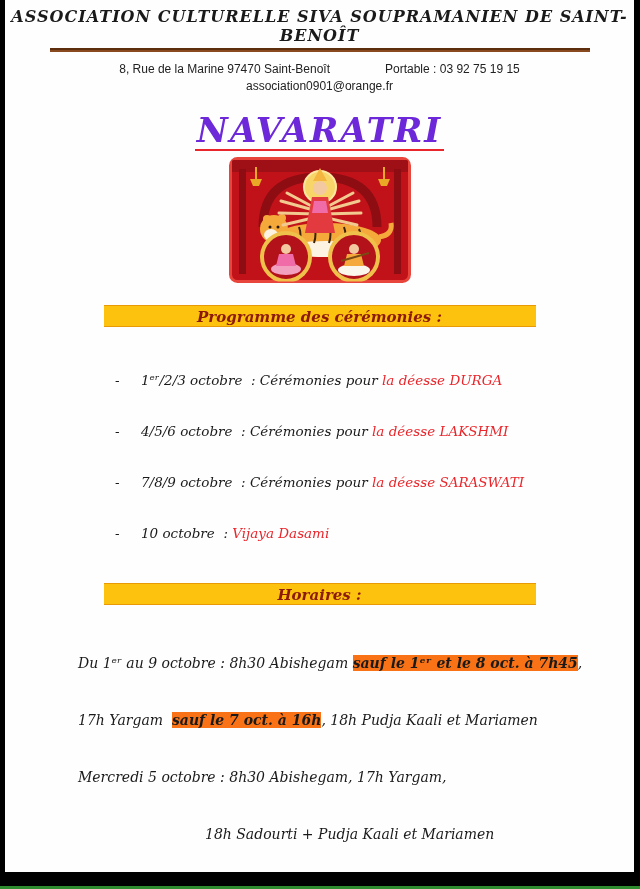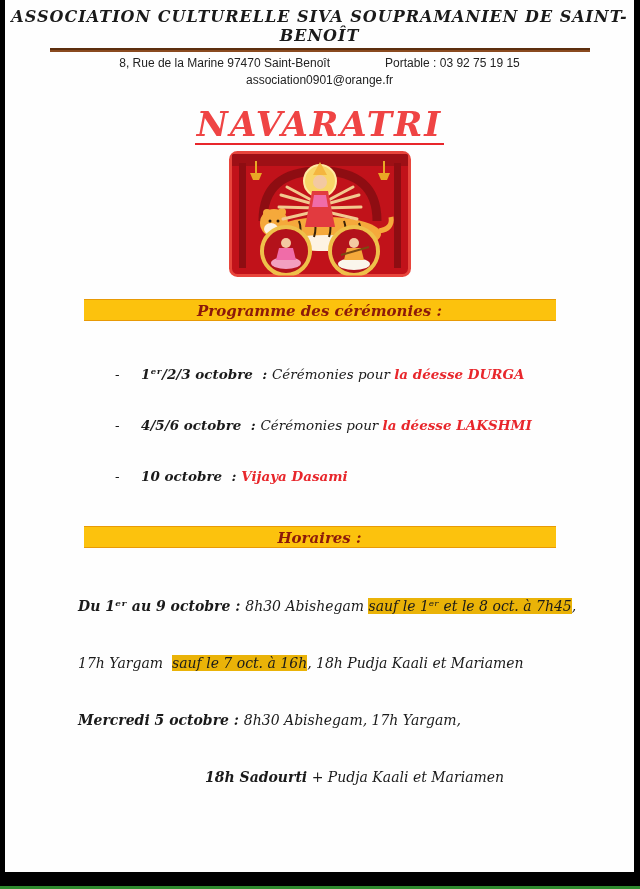--- a/index.html
+++ b/index.html
@@ -2,43 +2,43 @@
 <html><head>
 <meta charset="utf-8">
 <style>
   * { margin:0; padding:0; box-sizing:border-box; }
   html,body { width:640px; height:889px; }
   body { position:relative; background:#000; overflow:hidden;
          font-family:"DejaVu Serif","DejaVu Sans",serif; }
   .page { position:absolute; left:5px; top:0; right:6px; bottom:17px;
           background:#fefefe; overflow:hidden; padding-top:7px; color:#1a1a1a; }
   .green-strip { position:absolute; left:0; right:0; bottom:0; height:3px; background:#2e8b2e; }
-  .b { font-weight:700; }
+  .b { font-weight:400; }
   .red { color:#e8262b; }
-  .hl { background:#eab308; font-weight:400; }
+  .hl { background:#f97316; font-weight:700; }
 
   .org { text-align:center; font-style:italic; font-weight:700; font-size:16px;
          letter-spacing:1px; }
   .rule { width:540px; height:3px; margin:3px auto 0;
           border-top:2px solid #5c2e0e; border-bottom:2px solid #8a4a1f; }
-  .contact { display:flex; justify-content:center; gap:55px; margin-top:4px;
+  .contact { display:flex; justify-content:center; gap:55px; margin-top:10px;
              font-family:"Liberation Sans","DejaVu Sans",sans-serif; font-size:12px; color:#222; }
   .email { text-align:center; margin-top:3px;
            font-family:"Liberation Sans","DejaVu Sans",sans-serif; font-size:12px; color:#222; }
 
   .title { text-align:center; margin-top:20px; }
   .title span { display:inline-block; font-style:italic; font-weight:700; font-size:34px;
-                letter-spacing:2px; color:#ef4444; border-bottom:2px solid #e8262b;
+                letter-spacing:2px; color:#6d28d9; border-bottom:2px solid #e8262b;
                 line-height:1.05; padding:0 2px; }
   .subtitle { text-align:center; margin-top:9px; font-style:italic; font-weight:700;
               font-size:17px; }
 
   .img-wrap { text-align:center; margin-top:6px; }
 
-  .banner { width:472px; margin:11px auto; background:#fcc20d; height:22px; line-height:22px;
+  .banner { width:432px; margin:11px auto; background:#fcc20d; height:22px; line-height:22px;
             text-align:center; font-style:italic; font-weight:700; font-size:15px;
             color:#8c1a0a; border-top:1px solid #e89a06; border-bottom:1px solid #e89a06; }
   .banner.m1 { margin-top:18px; }
   .banner.m2 { margin-top:7px; }
 
   .prog-list { margin-top:6px; padding-left:110px; font-style:italic; font-size:13.5px;
                line-height:17px; white-space:pre-wrap; }
   .prog-list .dash { display:inline-block; width:26px; }
 
   .horaires { margin-top:6px; padding-left:73px; font-style:italic; font-size:14px;
@@ -134,20 +134,21 @@
         </g>
       </g>
     </svg>
   </div>
 
   <div class="banner m1">Programme des cérémonies  :</div>
 
   <div class="prog-list">
     <div><span class="dash">-</span><span class="b">1ᵉʳ/2/3 octobre</span><span class="b">  : </span><span>Cérémonies pour </span><span class="red b">la déesse DURGA</span></div>
     <div><span class="dash">-</span><span class="b">4/5/6 octobre</span><span class="b">  : </span><span>Cérémonies pour </span><span class="red b">la déesse LAKSHMI</span></div>
+    <div><span class="dash">-</span><span class="b">7/8/9 octobre</span><span class="b">  : </span><span>Cérémonies pour </span><span class="red b">la déesse SARASWATI</span></div>
     <div><span class="dash">-</span><span class="b">10 octobre</span><span class="b">  : </span><span></span><span class="red b">Vijaya Dasami</span></div>
   </div>
 
   <div class="banner m2">Horaires :</div>
 
   <div class="horaires">
     <div class="hline"><span class="b">Du 1ᵉʳ au 9 octobre : </span><span>8h30 Abishegam </span><span class="hl">sauf le 1ᵉʳ et le 8 oct. à 7h45</span><span>,</span></div>
     <div class="hline"><span>17h Yargam  </span><span class="hl">sauf le 7 oct. à 16h</span><span>, 18h Pudja Kaali et Mariamen</span></div>
     <div class="hline"><span class="b">Mercredi 5 octobre : </span><span>8h30 Abishegam, 17h Yargam,</span></div>
     <div class="hline ind1"><span class="b">18h Sadourti</span><span> + Pudja Kaali et Mariamen</span></div>

